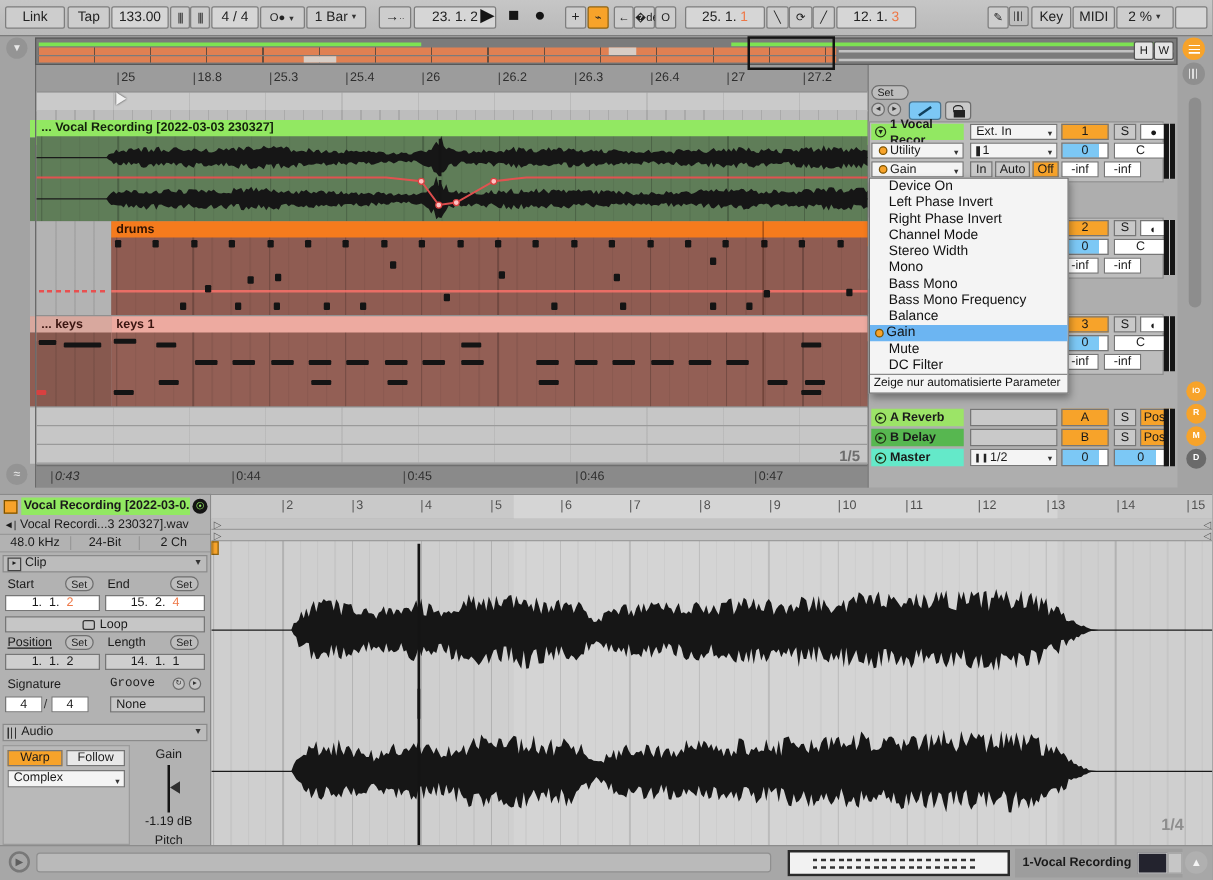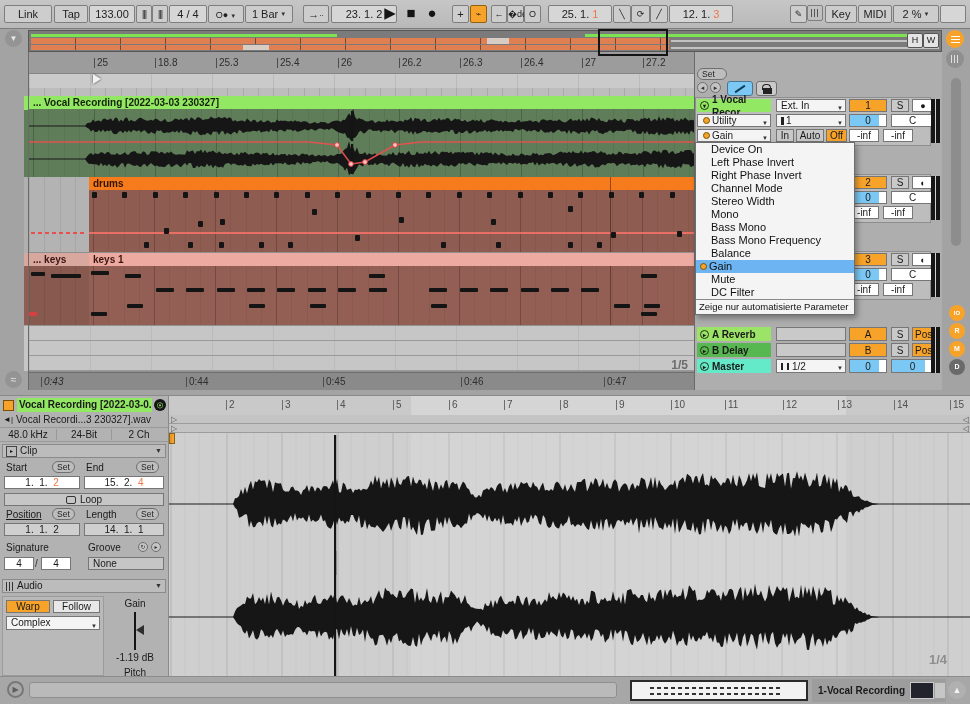--- a/index.html
+++ b/index.html
@@ -505,21 +505,21 @@
       <span class="abs setpill" style="left:136px;top:-1px;">Set</span>
     </div>
     <div class="valb gb" style="left:4px;top:127px;width:76px;background:#cfcfcf;">
       <span>1</span>.&nbsp;&nbsp;<span>1</span>.&nbsp;&nbsp;<span>2</span>
     </div>
     <div class="valb gb" style="left:84px;top:127px;width:80px;background:#cfcfcf;">
       <span>14</span>.&nbsp;&nbsp;<span>1</span>.&nbsp;&nbsp;<span>1</span>
     </div>
     <div class="cp-row" style="top:146px;">
       <span class="abs" style="left:6px;">Signature</span>
-      <span class="abs" style="left:88px;">Groove</span>
+      <span class="abs" style="left:88px;font-family:Liberation Mono, monospace;">Groove</span>
       <span class="abs circbtn" style="left:138px;top:0;width:10px;height:10px;font-size:6px;line-height:9px;">↻</span>
       <span class="abs circbtn" style="left:151px;top:0;width:10px;height:10px;font-size:6px;line-height:9px;">▸</span>
     </div>
     <div class="valb" style="left:4px;top:161px;width:30px;">4</div>
     <span class="abs" style="left:36px;top:557px;"></span>
     <div class="abs" style="left:35px;top:162px;font-size:10px;color:#333;">/</div>
     <div class="valb" style="left:41px;top:161px;width:30px;">4</div>
     <div class="gbtn" style="left:88px;top:161px;width:76px;text-align:left;padding-left:4px;">None</div>
     <div class="secthdr" style="top:183px;">
       <span style="display:inline-block;width:8px;height:9px;background:repeating-linear-gradient(90deg,#333 0 1px,transparent 1px 3px);"></span>

